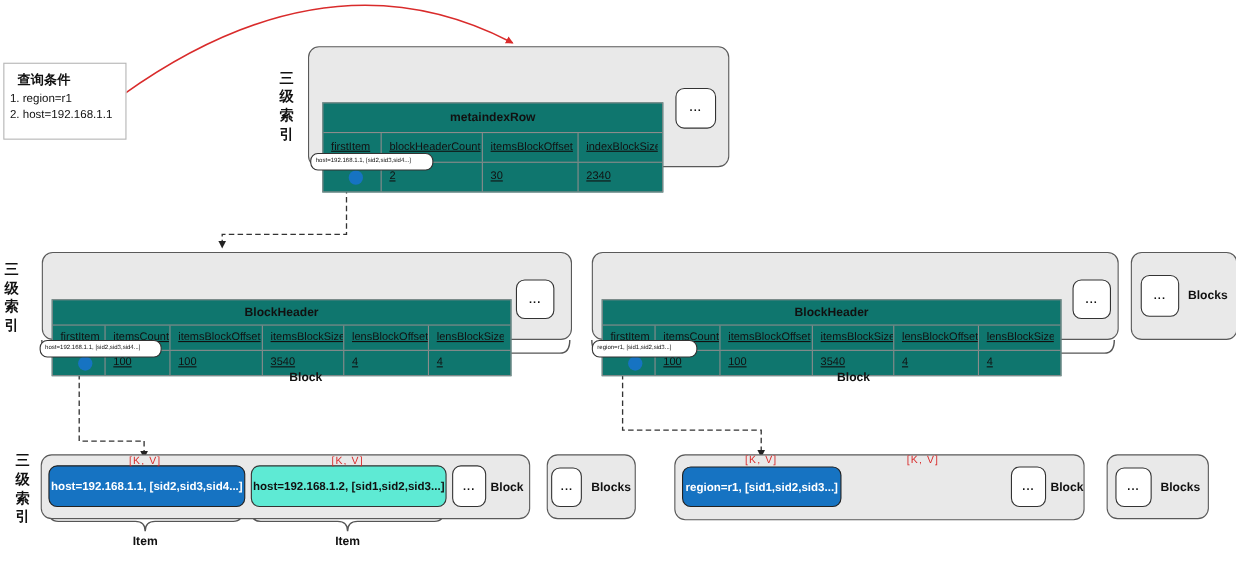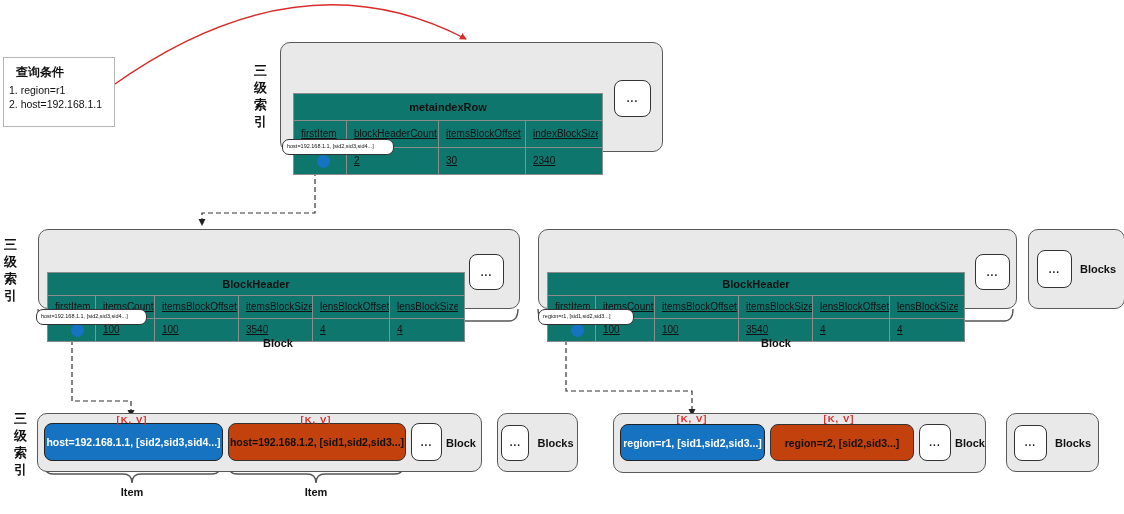--- a/index.html
+++ b/index.html
@@ -34,26 +34,26 @@
         display:flex;align-items:center;justify-content:center;font-weight:bold;
         font-size:10px;letter-spacing:1px;}
   .blocks-box{display:flex;align-items:center;justify-content:center;gap:8px;}
   .blocks-box .dots{position:static;}
   .blocks-label{font-weight:bold;font-size:11px;}
 
   .tag{position:absolute;height:14px;background:#fff;border:1px solid #333;border-radius:7px;
        font-size:5.5px;line-height:13px;padding:0 4px;white-space:nowrap;overflow:hidden;}
 
   .brace-label{position:absolute;transform:translateX(-50%);font-weight:bold;font-size:11px;}
-  .kv-label{position:absolute;transform:translateX(-50%);font-weight:bold;font-size:9.5px;
+  .kv-label{position:absolute;transform:translateX(-50%);font-weight:normal;font-size:9.5px;
             color:#d92b2b;white-space:nowrap;letter-spacing:1px;}
 
   .item-box{position:absolute;border:1.5px solid #333;border-radius:8px;display:flex;
             align-items:center;justify-content:center;font-weight:bold;font-size:10.5px;
-            white-space:nowrap;overflow:hidden;background:#c2410c;}
+            white-space:nowrap;overflow:hidden;background:#5eead4;}
   .item-box.hl{background:#1673c2;color:#fff;border-color:#222;}
   .blk-label{position:absolute;font-weight:bold;font-size:11px;display:flex;align-items:center;}
 </style>
 </head>
 <body>
 
 <div class="canvas">
 
   <svg class="overlay">
     <defs>
@@ -184,21 +184,20 @@
   <div class="brace-label" style="left:132px;top:486px;">Item</div>
   <div class="brace-label" style="left:316px;top:486px;">Item</div>
 
   <div class="gbox blocks-box" style="left:497px;top:413px;width:79px;height:57px;">
     <div class="dots" style="width:26px;height:34px;">...</div>
     <div class="blocks-label">Blocks</div>
   </div>
 
   <div class="gbox" style="left:613px;top:413px;width:371px;height:58px;">
     <div class="item-box hl" style="left:6px;top:10px;width:143px;height:35px;">region=r1, [sid1,sid2,sid3...]</div>
-    <div class="item-box" style="left:156px;top:10px;width:142px;height:35px;">region=r2, [sid2,sid3...]</div>
     <div class="dots" style="left:305px;top:10px;width:30px;height:35px;">...</div>
     <div class="blk-label" style="left:341px;top:0;height:58px;">Block</div>
   </div>
   <div class="kv-label" style="left:692px;top:413px;">[K, V]</div>
   <div class="kv-label" style="left:839px;top:413px;">[K, V]</div>
 
   <div class="gbox blocks-box" style="left:1006px;top:413px;width:91px;height:57px;">
     <div class="dots" style="width:31px;height:34px;">...</div>
     <div class="blocks-label">Blocks</div>
   </div>

